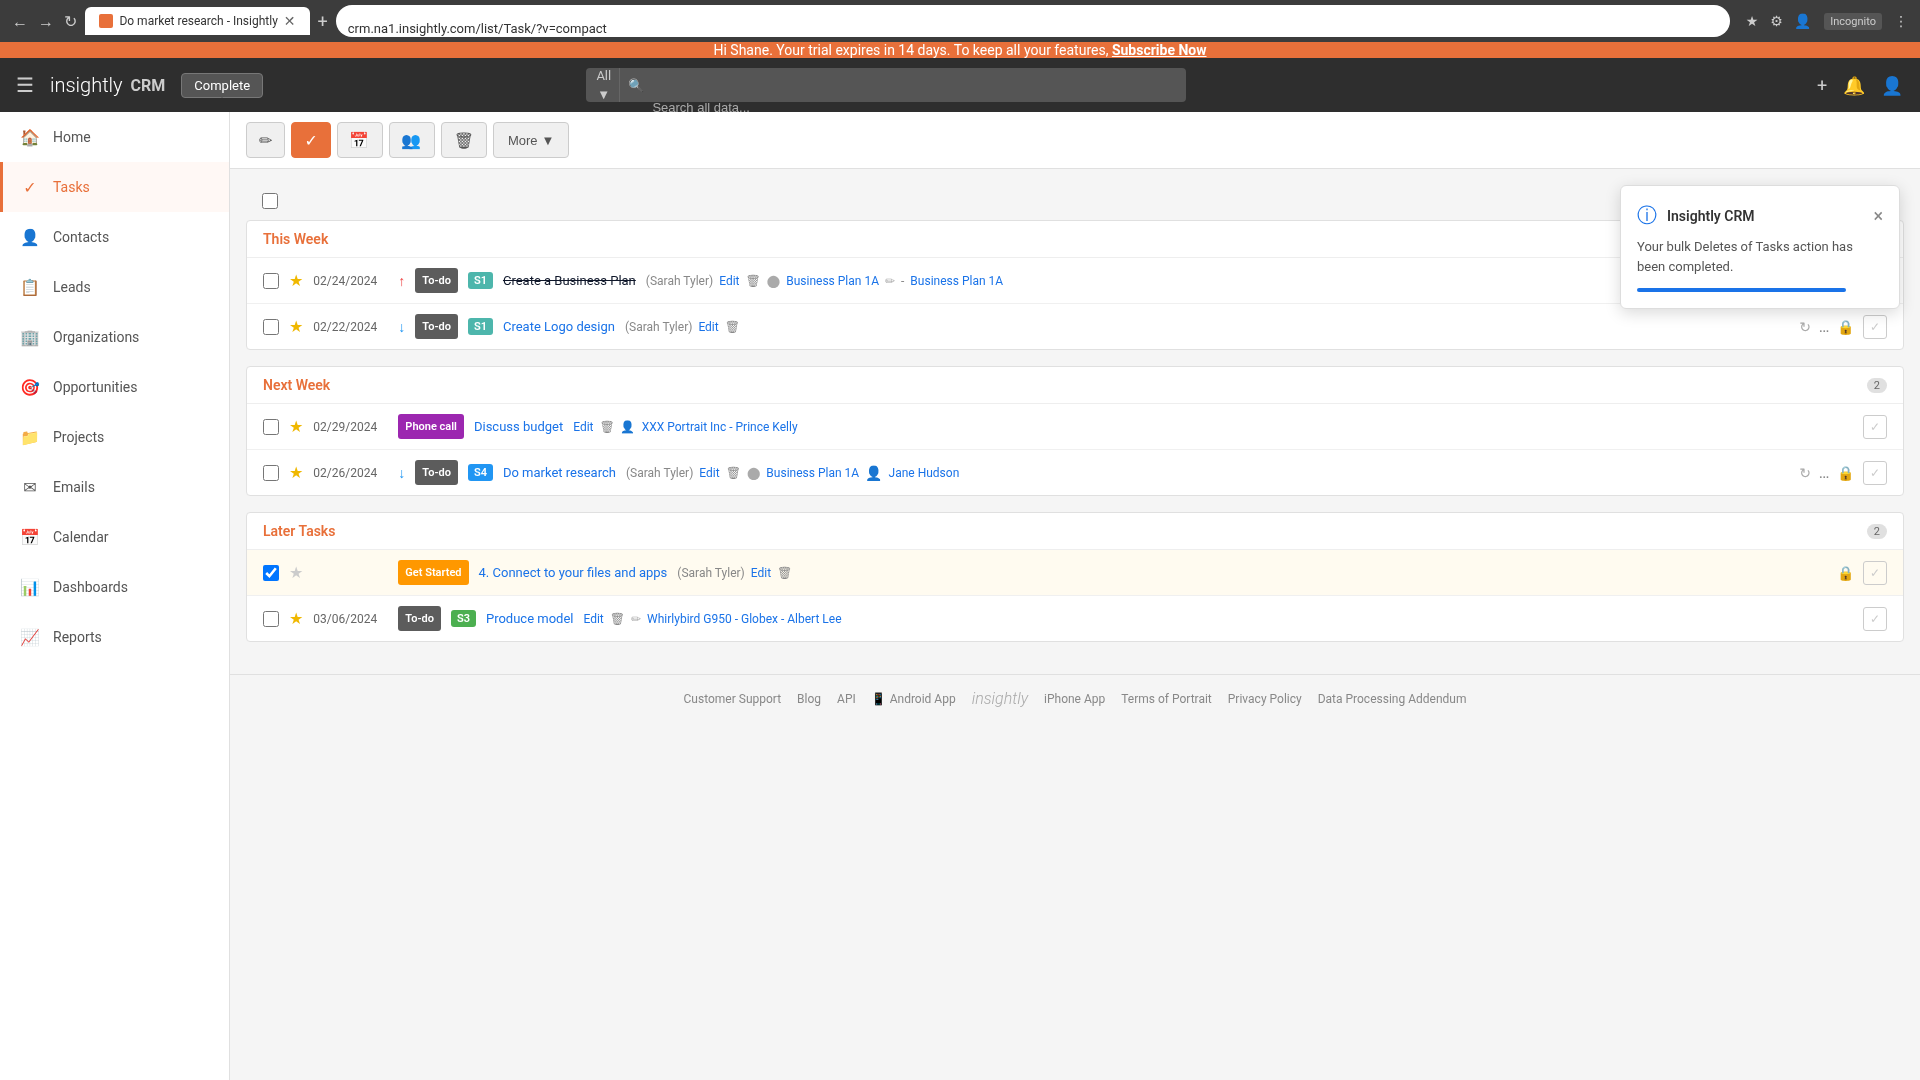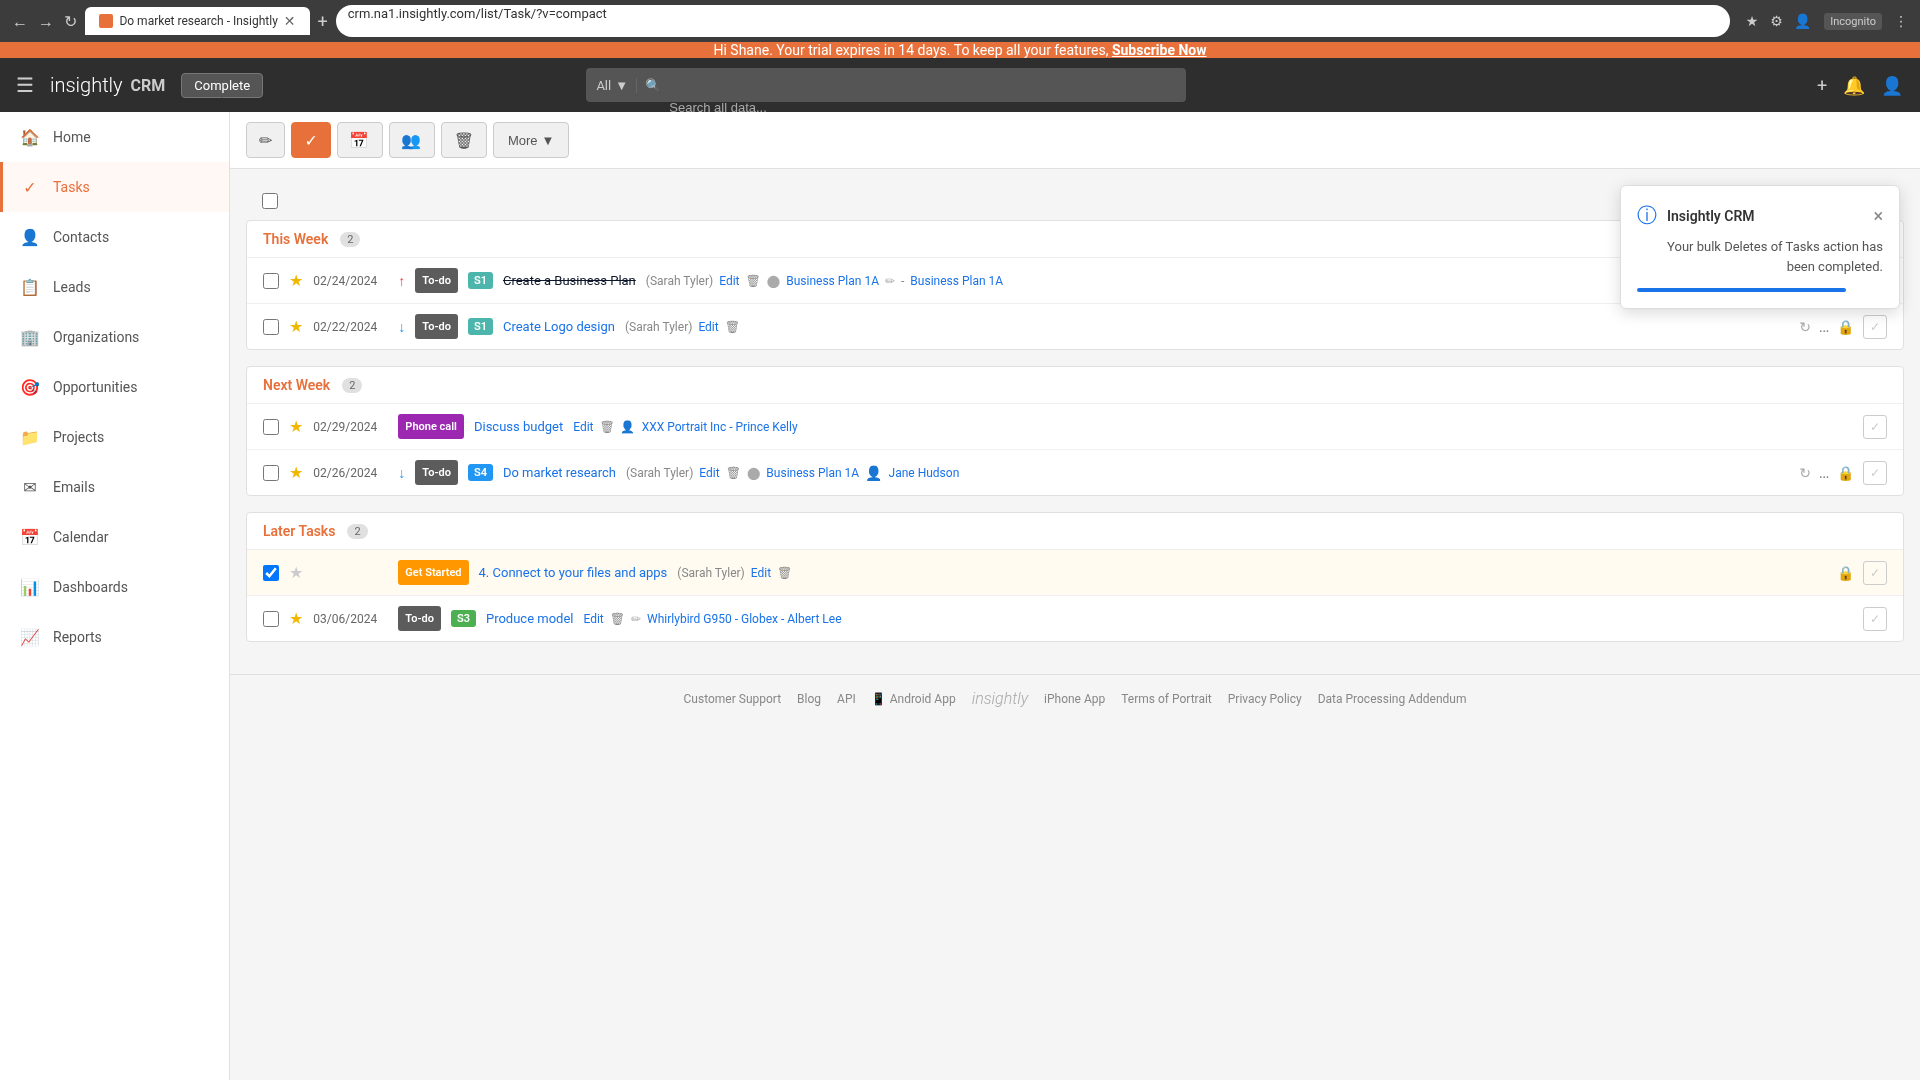--- a/index.html
+++ b/index.html
@@ -5,41 +5,41 @@
     * { box-sizing: border-box; margin: 0; padding: 0; }
     body { font-family: -apple-system, BlinkMacSystemFont, 'Segoe UI', Roboto, sans-serif; font-size: 13px; background: #f5f5f5; color: #333; }
 
     
     .browser-chrome { background: #3c3c3c; height: 42px; display: flex; align-items: center; padding: 0 12px; gap: 8px; }
     .browser-tab { background: #fff; border-radius: 6px 6px 0 0; padding: 6px 14px; font-size: 12px; color: #333; display: flex; align-items: center; gap: 6px; min-width: 180px; }
     .browser-tab-icon { width: 14px; height: 14px; background: #e8703a; border-radius: 2px; }
     .browser-tab-close { margin-left: auto; cursor: pointer; color: #666; font-size: 14px; }
     .new-tab-btn { color: #ccc; font-size: 18px; cursor: pointer; }
     .nav-icons { display: flex; align-items: center; gap: 10px; color: #ccc; font-size: 16px; }
-    .browser-address-bar { background: #fff; border-radius: 20px; flex: 1; height: 28px; display: flex; align-items: flex-end; padding: 16px 12px; font-size: 13px; color: #333; }
+    .browser-address-bar { background: #fff; border-radius: 20px; flex: 1; height: 28px; display: flex; align-items: flex-start; padding: 16px 12px; font-size: 13px; color: #333; }
     .browser-actions { display: flex; align-items: center; gap: 12px; color: #ccc; font-size: 14px; margin-left: 8px; }
     .incognito-badge { background: #555; color: #ccc; font-size: 11px; padding: 2px 6px; border-radius: 3px; }
 
     
     .app-container { display: flex; flex-direction: column; height: calc(1080px - 42px); }
 
     
     .trial-banner { background: #e8703a; color: #fff; text-align: center; font-size: 14px; }
     .trial-banner a { color: #fff; font-weight: bold; text-decoration: underline; cursor: pointer; }
 
     
     .app-header { background: #2e2e2e; height: 54px; display: flex; align-items: center; padding: 0 16px; gap: 16px; }
     .hamburger { color: #ccc; font-size: 20px; cursor: pointer; }
     .logo-area { display: flex; align-items: center; gap: 8px; }
     .logo-text { color: #fff; font-size: 20px; font-weight: 300; }
     .crm-text { color: #ccc; font-size: 16px; font-weight: bold; }
     .complete-badge { background: #555; color: #fff; border: 1px solid #777; border-radius: 4px; padding: 4px 12px; font-size: 13px; cursor: pointer; position: relative; }
     .complete-badge::after { content: ''; position: absolute; bottom: -6px; left: 50%; transform: translateX(-50%); border: 5px solid transparent; border-top-color: #555; }
     .search-area { flex: 1; display: flex; align-items: center; background: #555; border-radius: 4px; height: 34px; padding: 0 10px; gap: 8px; max-width: 600px; margin: 0 auto; }
-    .search-dropdown { color: #ccc; font-size: 13px; display: flex; align-items: center; gap: 4px; cursor: pointer; border-right: 1px solid #666; padding-right: 8px; }
+    .search-dropdown { color: #ccc; font-size: 13px; display: flex; align-items: center; gap: 4px; cursor: pointer; border-right: 1px solid #666; padding-right: 8px; flex-direction: column; }
     .search-input { background: none; border: none; outline: none; color: #fff; flex: 1; font-size: 13px; margin-top: 45px; }
     .search-input::placeholder { color: #aaa; }
     .header-icons { display: flex; align-items: center; gap: 16px; color: #ccc; margin-left: auto; font-size: 18px; }
 
     
     .main-layout { display: flex; flex: 1; overflow: hidden; }
 
     
     .sidebar { width: 230px; background: #fff; border-right: 1px solid #e0e0e0; display: flex; flex-direction: column; overflow-y: auto; }
     .sidebar-item { display: flex; align-items: center; gap: 12px; padding: 14px 16px; cursor: pointer; color: #555; font-size: 14px; border-left: 3px solid transparent; }
@@ -54,21 +54,21 @@
     .toolbar-btn { background: #f0f0f0; border: 1px solid #ccc; border-radius: 4px; padding: 6px 12px; cursor: pointer; display: flex; align-items: center; justify-content: center; color: #555; font-size: 16px; height: 36px; min-width: 36px; }
     .toolbar-btn.active { background: #e8703a; border-color: #e8703a; color: #fff; }
     .toolbar-btn-more { display: flex; align-items: center; gap: 4px; font-size: 13px; padding: 6px 14px; }
 
     
     .task-list-container { padding: 16px; }
     .select-all-row { padding: 8px 16px; }
     .select-all-checkbox { width: 16px; height: 16px; cursor: pointer; }
 
     .task-section { margin-bottom: 16px; background: #fff; border: 1px solid #e0e0e0; border-radius: 4px; overflow: hidden; }
-    .section-header { padding: 10px 16px; display: flex; align-items: center; gap: 12px; border-bottom: 1px solid #eee; }
+    .section-header { padding: 10px 16px; display: flex; align-items: center; gap: 12px; border-bottom: 1px solid #eee; justify-content: space-between; }
     .section-title { font-weight: 600; color: #e8703a; font-size: 14px; }
     .section-count { background: #e0e0e0; border-radius: 10px; padding: 1px 7px; font-size: 11px; color: #666; }
 
     .task-row { display: flex; align-items: center; padding: 10px 16px; border-bottom: 1px solid #f0f0f0; gap: 10px; min-height: 44px; }
     .task-row:last-child { border-bottom: none; }
     .task-row.selected { background: #fffbf0; }
 
     .task-checkbox { width: 16px; height: 16px; cursor: pointer; flex-shrink: 0; }
     .task-star { color: #ccc; font-size: 16px; cursor: pointer; flex-shrink: 0; }
     .task-star.active { color: #f0b800; }
@@ -96,21 +96,21 @@
     .task-complete-btn.checked { background: #4caf50; border: none; color: #fff; }
 
     .dot-menu { color: #888; font-size: 16px; cursor: pointer; }
 
     
     .notification-popup { position: fixed; top: 185px; right: 20px; width: 280px; background: #fff; border: 1px solid #ddd; border-radius: 6px; box-shadow: 0 4px 16px rgba(0,0,0,0.15); padding: 16px; z-index: 1000; }
     .notification-header { display: flex; align-items: center; gap: 10px; margin-bottom: 8px; }
     .notification-title { font-weight: 600; font-size: 14px; }
     .notification-close { margin-left: auto; cursor: pointer; color: #888; font-size: 18px; line-height: 1; }
     .notification-icon { color: #1a73e8; font-size: 20px; }
-    .notification-body { font-size: 13px; color: #555; line-height: 1.5; text-align: right; }
+    .notification-body { font-size: 13px; color: #555; line-height: 1.5; }
     .notification-bar { height: 4px; background: #1a73e8; border-radius: 2px; margin-top: 12px; width: 85%; }
 
     
     .footer { background: #f5f5f5; border-top: 1px solid #e0e0e0; padding: 14px; text-align: center; }
     .footer-links { display: flex; align-items: center; justify-content: center; gap: 16px; flex-wrap: wrap; }
     .footer-links a { color: #888; font-size: 12px; text-decoration: none; cursor: pointer; }
     .footer-logo { font-weight: 300; font-size: 16px; color: #aaa; font-style: italic; }
 
     .sync-icon { color: #aaa; font-size: 14px; }
     .linked-item { color: #1a73e8; font-size: 12px; cursor: pointer; }

